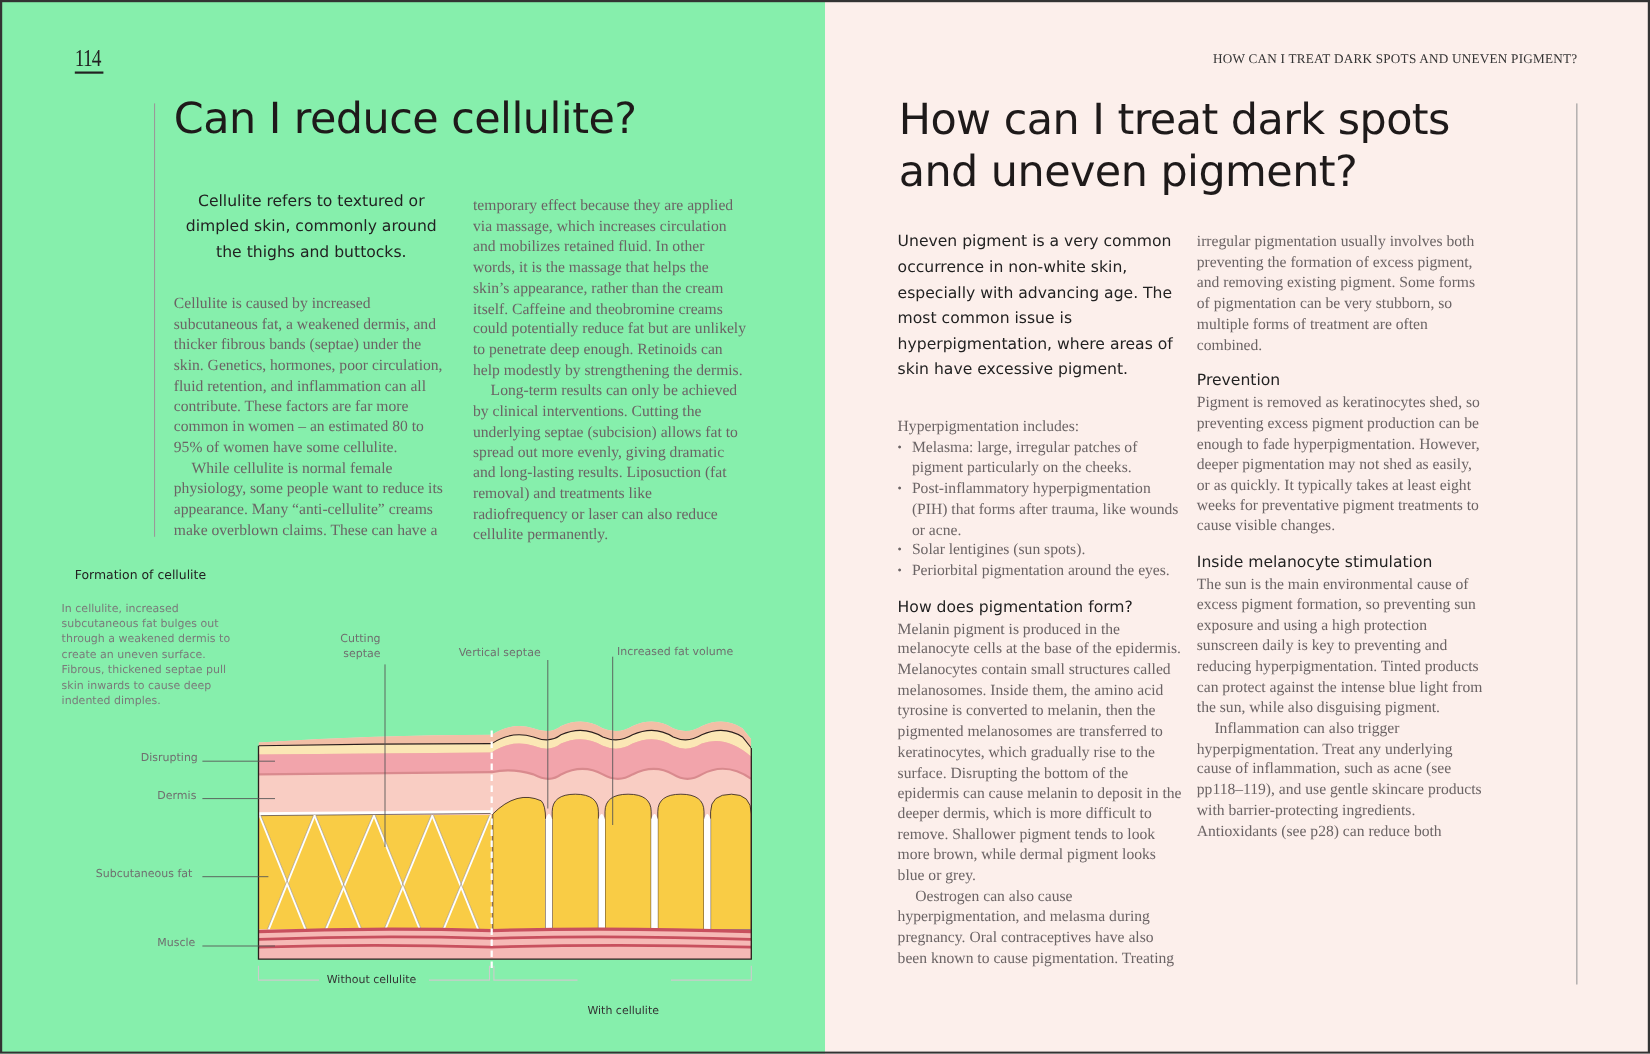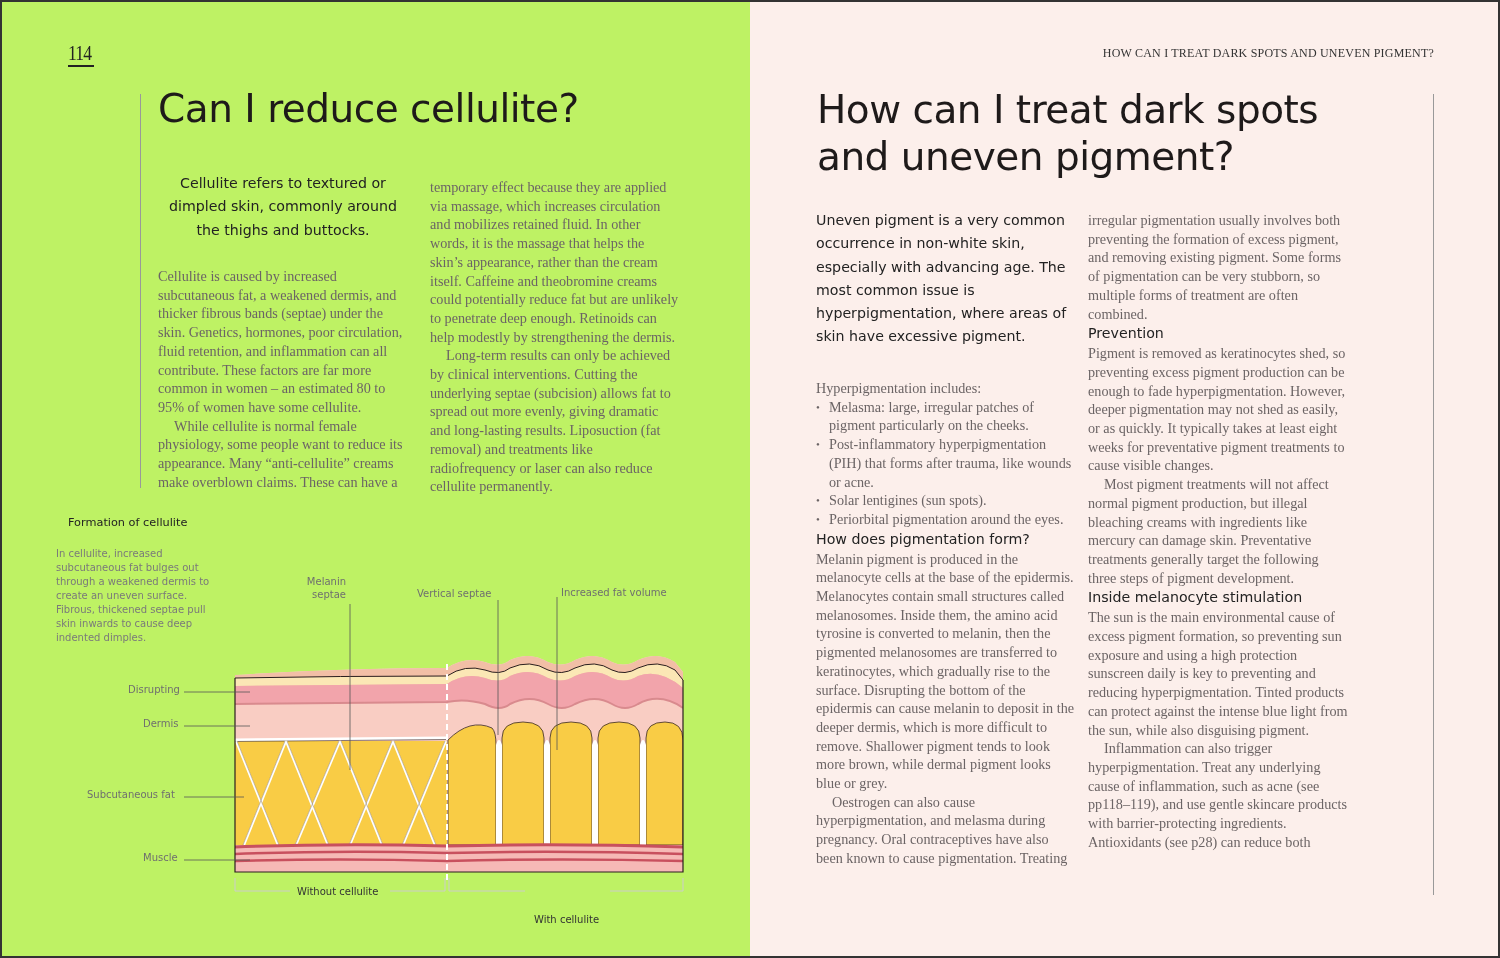--- a/index.html
+++ b/index.html
@@ -1,21 +1,21 @@
 <!DOCTYPE html>
 <html><head>
 <meta charset="utf-8">
 <style>
   * { margin: 0; padding: 0; box-sizing: border-box; }
   html, body { width: 1500px; height: 958px; overflow: hidden; background: #ffffff; }
   body { position: relative; font-family: "Liberation Serif", serif; }
 
   .frame { position: absolute; left: 0; top: 0; width: 1500px; height: 958px; border: 2px solid #333; pointer-events: none; z-index: 10; }
 
-  .page-left { position: absolute; left: 0; top: 0; width: 750px; height: 958px; background: #bef264; }
+  .page-left { position: absolute; left: 0; top: 0; width: 750px; height: 958px; background: #86efac; }
   .page-right { position: absolute; left: 750px; top: 0; width: 750px; height: 958px; background: #fcefeb; }
 
   .page-number { position: absolute; left: 68px; top: 40px; font-family: "Liberation Serif", serif; font-size: 22px; letter-spacing: -1px; color: #222; transform: scaleX(0.8); transform-origin: left; }
   .page-number-rule { position: absolute; left: 68px; top: 65px; width: 26px; height: 2px; background: #222; }
 
   .running-head { position: absolute; right: 66px; top: 46px; font-family: "Liberation Serif", serif; font-size: 12px; letter-spacing: 0.2px; color: #333; text-transform: uppercase; }
 
   .vrule { position: absolute; width: 1px; background: #999; }
 
   .headline { position: absolute; font-family: "DejaVu Sans", sans-serif; font-weight: normal; color: #1e1a1a; letter-spacing: -0.5px; }
@@ -27,21 +27,21 @@
   .right-intro { left: 816px; top: 209px; width: 270px; }
 
   .body-col { position: absolute; font-family: "Liberation Serif", serif; font-size: 14.2px; line-height: 18.7px; color: #6b6465; }
   .body-col p { margin: 0; }
   .body-col p.indent { text-indent: 16px; }
   .col-l1 { left: 158px; top: 267px; width: 250px; }
   .col-l2 { left: 430px; top: 178px; width: 250px; }
   .col-r1 { left: 816px; top: 379px; width: 262px; }
   .col-r2 { left: 1088px; top: 211px; width: 262px; }
 
-  .subhead { font-family: "DejaVu Sans", sans-serif; font-size: 14.2px; color: #222; line-height: 20px; margin-bottom: 1px; }
+  .subhead { font-family: "DejaVu Sans", sans-serif; font-size: 14.2px; color: #222; line-height: 20px; margin-top: 13px; margin-bottom: 1px; }
 
   ul.bullets { list-style: none; margin: 0 0 0 0; }
   ul.bullets li { position: relative; padding-left: 13px; }
   ul.bullets li::before { content: "•"; position: absolute; left: 0; top: 0; font-size: 11px; }
 
   
   .figure-title { position: absolute; left: 68px; top: 516px; font-family: "DejaVu Sans", sans-serif; font-size: 11.3px; color: #222; }
   .figure-caption { position: absolute; left: 56px; top: 547px; width: 160px; font-family: "DejaVu Sans", sans-serif; font-size: 10px; line-height: 14px; color: #7a7a7a; }
 
   .diagram { position: absolute; left: 0; top: 560px; width: 750px; height: 350px; }
@@ -164,21 +164,21 @@
         <path d="M390,891 L445,891 L445,878"></path>
         <path d="M449,878 L449,891 L525,891"></path>
         <path d="M610,891 L683,891 L683,878"></path>
       </g>
     </svg>
 
     <div class="dlabel" style="left:128px; top:124px;">Disrupting</div>
     <div class="dlabel" style="left:143px; top:158px;">Dermis</div>
     <div class="dlabel" style="left:87px; top:229px;">Subcutaneous fat</div>
     <div class="dlabel" style="left:143px; top:292px;">Muscle</div>
-    <div class="dlabel" style="left:296px; top:15px; width:50px; text-align:right; white-space:pre-line; line-height:13px;">Melanin
+    <div class="dlabel" style="left:296px; top:15px; width:50px; text-align:right; white-space:pre-line; line-height:13px;">Cutting
 septae</div>
     <div class="dlabel" style="left:417px; top:28px;">Vertical septae</div>
     <div class="dlabel" style="left:561px; top:27px;">Increased fat volume</div>
     <div class="dlabel dark" style="left:297px; top:326px;">Without cellulite</div>
     <div class="dlabel dark" style="left:534px; top:326px;margin-top:28px;">With cellulite</div>
   </div>
 </div>
 
 <div class="page-right"></div>
 
@@ -200,17 +200,16 @@
   </ul>
   <div class="subhead">How does pigmentation form?</div>
   <p>Melanin pigment is produced in the melanocyte cells at the base of the epidermis. Melanocytes contain small structures called melanosomes. Inside them, the amino acid tyrosine is converted to melanin, then the pigmented melanosomes are transferred to keratinocytes, which gradually rise to the surface. Disrupting the bottom of the epidermis can cause melanin to deposit in the deeper dermis, which is more difficult to remove. Shallower pigment tends to look more brown, while dermal pigment looks blue or grey.</p>
   <p class="indent">Oestrogen can also cause hyperpigmentation, and melasma during pregnancy. Oral contraceptives have also been known to cause pigmentation. Treating</p>
 </div>
 
 <div class="body-col col-r2">
   <p>irregular pigmentation usually involves both preventing the formation of excess pigment, and removing existing pigment. Some forms of pigmentation can be very stubborn, so multiple forms of treatment are often combined.</p>
   <div class="subhead">Prevention</div>
   <p>Pigment is removed as keratinocytes shed, so preventing excess pigment production can be enough to fade hyperpigmentation. However, deeper pigmentation may not shed as easily, or as quickly. It typically takes at least eight weeks for preventative pigment treatments to cause visible changes.</p>
-  <p class="indent">Most pigment treatments will not affect normal pigment production, but illegal bleaching creams with ingredients like mercury can damage skin. Preventative treatments generally target the following three steps of pigment development.</p>
   <div class="subhead">Inside melanocyte stimulation</div>
   <p>The sun is the main environmental cause of excess pigment formation, so preventing sun exposure and using a high protection sunscreen daily is key to preventing and reducing hyperpigmentation. Tinted products can protect against the intense blue light from the sun, while also disguising pigment.</p>
   <p class="indent">Inflammation can also trigger hyperpigmentation. Treat any underlying cause of inflammation, such as acne (see pp118–119), and use gentle skincare products with barrier-protecting ingredients. Antioxidants (see p28) can reduce both</p>
 </div>
 
 </body></html>

